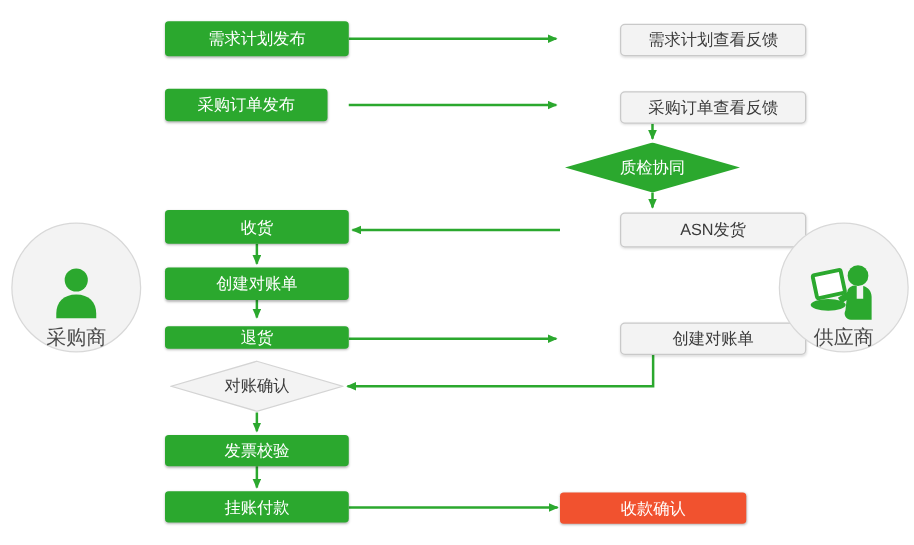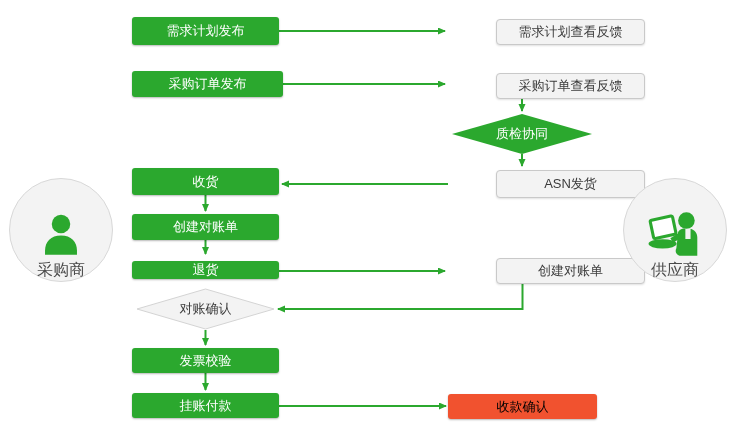--- a/index.html
+++ b/index.html
@@ -45,21 +45,21 @@
   .node.white {
     background: var(--node-bg, #f3f3f3);
     border: 1px solid var(--node-border, #c9c9c9);
     color: var(--text-dark, #3b3b3b);
     border-radius: 4px;
     box-shadow: 0 1px 2px rgba(0,0,0,.12);
     margin-left: 48px;
   }
   .node.red {
     background: var(--red, #f1522f);
-    color: #000000;
+    color: #ffffff;
     border-radius: 3px;
     box-shadow: 0 1px 2px rgba(0,0,0,.28);
   }
   .diamond {
     position: absolute;
     display: flex;
     align-items: center;
     justify-content: center;
     font-size: 13px;
     white-space: nowrap;
@@ -120,21 +120,21 @@
     <path class="connector" d="M205.5 195 V211" marker-end="url(#arrow)"></path>
     <path class="connector" d="M205.5 240 V254" marker-end="url(#arrow)"></path>
     <path class="connector" d="M279 271 H445" marker-end="url(#arrow)"></path>
     <path class="connector" d="M522.5 284 V309 H278" marker-end="url(#arrow)"></path>
     <path class="connector" d="M205.5 330 V345" marker-end="url(#arrow)"></path>
     <path class="connector" d="M205.5 373 V390" marker-end="url(#arrow)"></path>
     <path class="connector" d="M279 406 H446" marker-end="url(#arrow)"></path>
   </svg>
 
   <div class="node green" style="left:132px;top:17px;width:147px;height:28px">需求计划发布</div>
-  <div class="node green" style="left:132px;top:71px;width:151px;height:26px">采购订单发布</div>
+  <div class="node green" style="left:132px;top:71px;width:130px;height:26px">采购订单发布</div>
   <div class="node green" style="left:132px;top:168px;width:147px;height:27px">收货</div>
   <div class="node green" style="left:132px;top:214px;width:147px;height:26px">创建对账单</div>
   <div class="node green" style="left:132px;top:261px;width:147px;height:18px">退货</div>
   <div class="node green" style="left:132px;top:348px;width:147px;height:25px">发票校验</div>
   <div class="node green" style="left:132px;top:393px;width:147px;height:25px">挂账付款</div>
 
   <div class="node white" style="left:448px;top:19px;width:149px;height:26px">需求计划查看反馈</div>
   <div class="node white" style="left:448px;top:73px;width:149px;height:26px">采购订单查看反馈</div>
   <div class="node white" style="left:448px;top:170px;width:149px;height:28px">ASN发货</div>
   <div class="node white" style="left:448px;top:258px;width:149px;height:26px">创建对账单</div>

